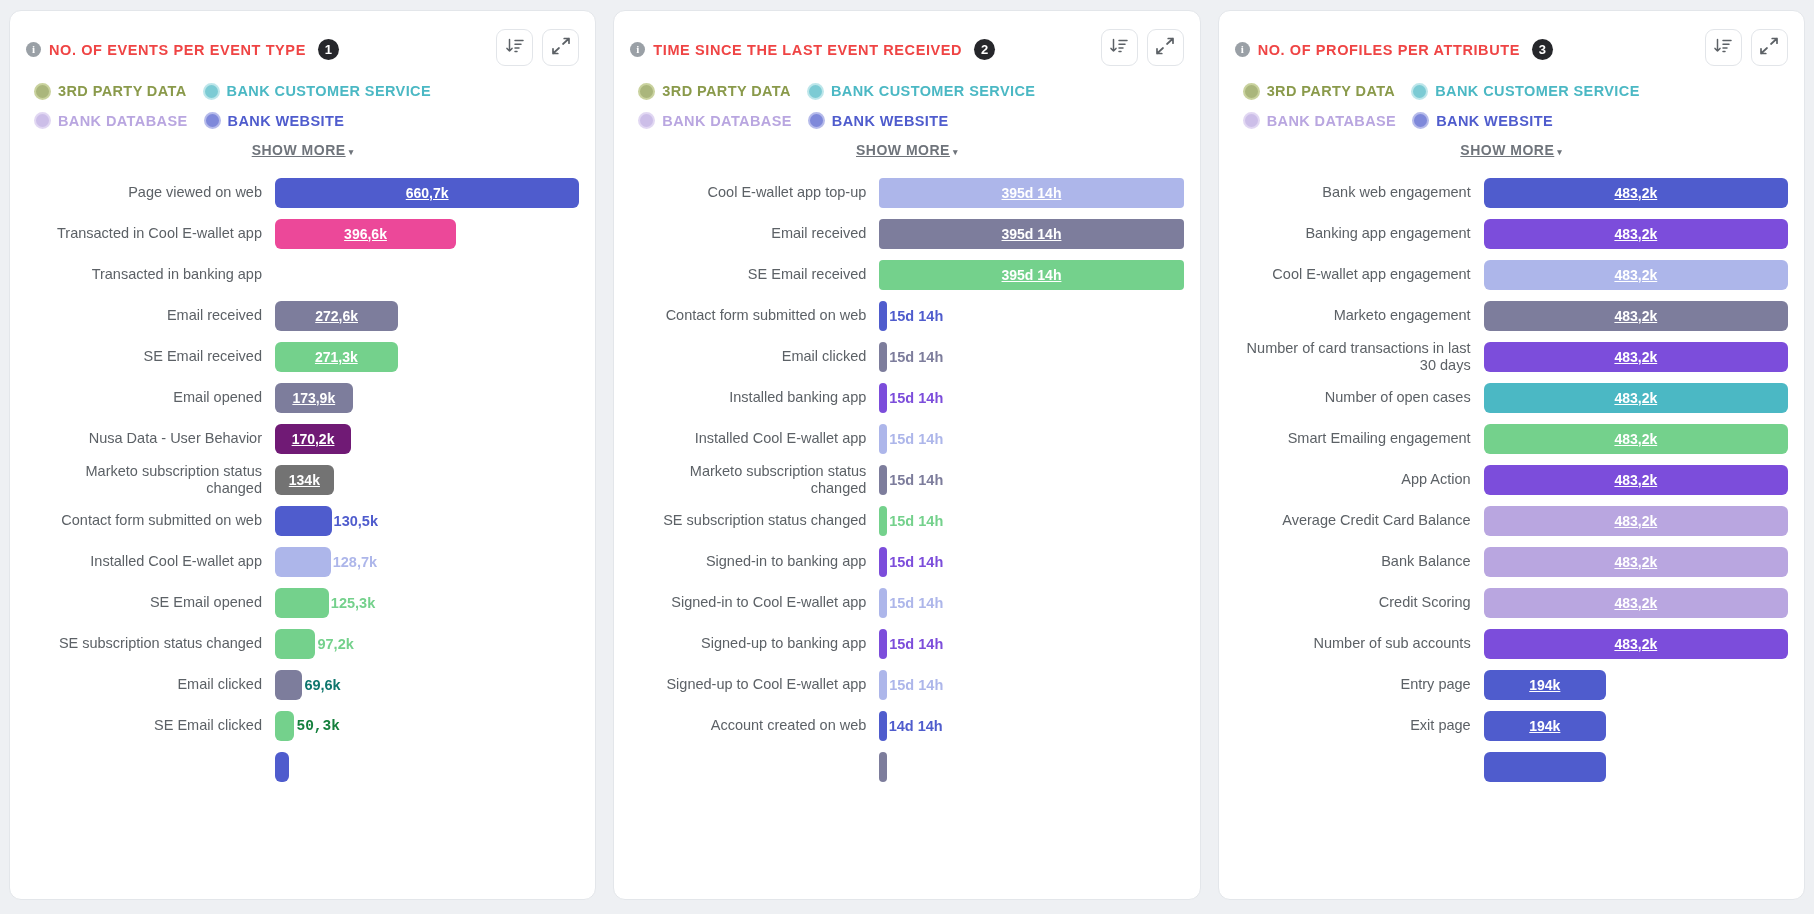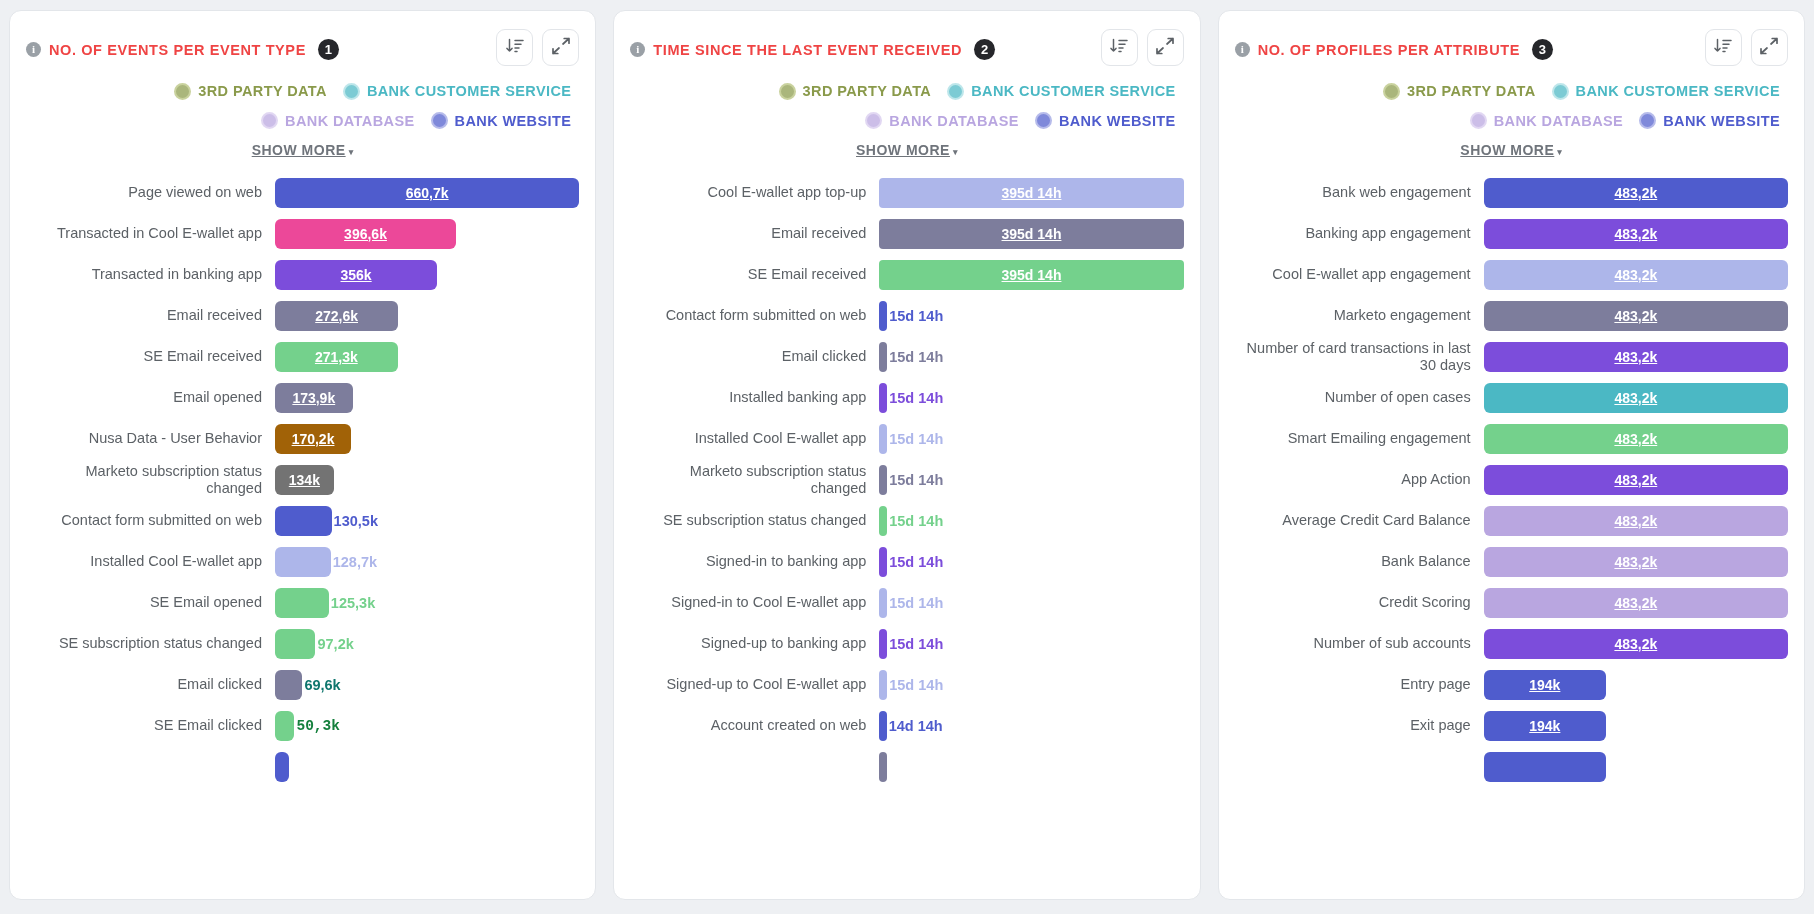--- a/index.html
+++ b/index.html
@@ -80,21 +80,21 @@
     border: 1px solid #e2e5e9;
     border-radius: 9px;
     background: #fff;
     display: flex;
     align-items: center;
     justify-content: center;
     cursor: pointer;
   }
   .legend {
     margin-top: 12px;
-    text-align: right;
+    text-align: left;
     line-height: 26px;
   }
   .legend-item {
     display: inline-flex;
     align-items: center;
     gap: 7px;
     margin: 0 8px;
     font-size: 14.5px;
     font-weight: bold;
     letter-spacing: .4px;
@@ -230,25 +230,20 @@
         <div class="row">
           <div class="row-label">Transacted in Cool E-wallet app</div>
           <div class="bar-area">
             <div class="bar" style="background: #ec4899; width: 59.5%;">
               <span class="bar-value-in">396,6k</span>
             </div>
           </div>
         </div>
         <div class="row">
           <div class="row-label">Transacted in banking app</div>
-          <div class="bar-area">
-            <div class="bar" style="background: rgb(124, 77, 219); width: 53.3%;">
-              <span class="bar-value-in">356k</span>
-            </div>
-          </div>
         </div>
         <div class="row">
           <div class="row-label">Email received</div>
           <div class="bar-area">
             <div class="bar" style="background: rgb(125, 125, 156); width: 40.5%;">
               <span class="bar-value-in">272,6k</span>
             </div>
           </div>
         </div>
         <div class="row">
@@ -263,21 +258,21 @@
           <div class="row-label">Email opened</div>
           <div class="bar-area">
             <div class="bar" style="background: rgb(125, 125, 156); width: 25.5%;">
               <span class="bar-value-in">173,9k</span>
             </div>
           </div>
         </div>
         <div class="row">
           <div class="row-label">Nusa Data - User Behavior</div>
           <div class="bar-area">
-            <div class="bar" style="background: #a16207; width: 25%;">
+            <div class="bar" style="background: #701a75; width: 25%;">
               <span class="bar-value-in">170,2k</span>
             </div>
           </div>
         </div>
         <div class="row">
           <div class="row-label">Marketo subscription status changed</div>
           <div class="bar-area">
             <div class="bar" style="background: #737373; width: 19.3%;">
               <span class="bar-value-in">134k</span>
             </div>

